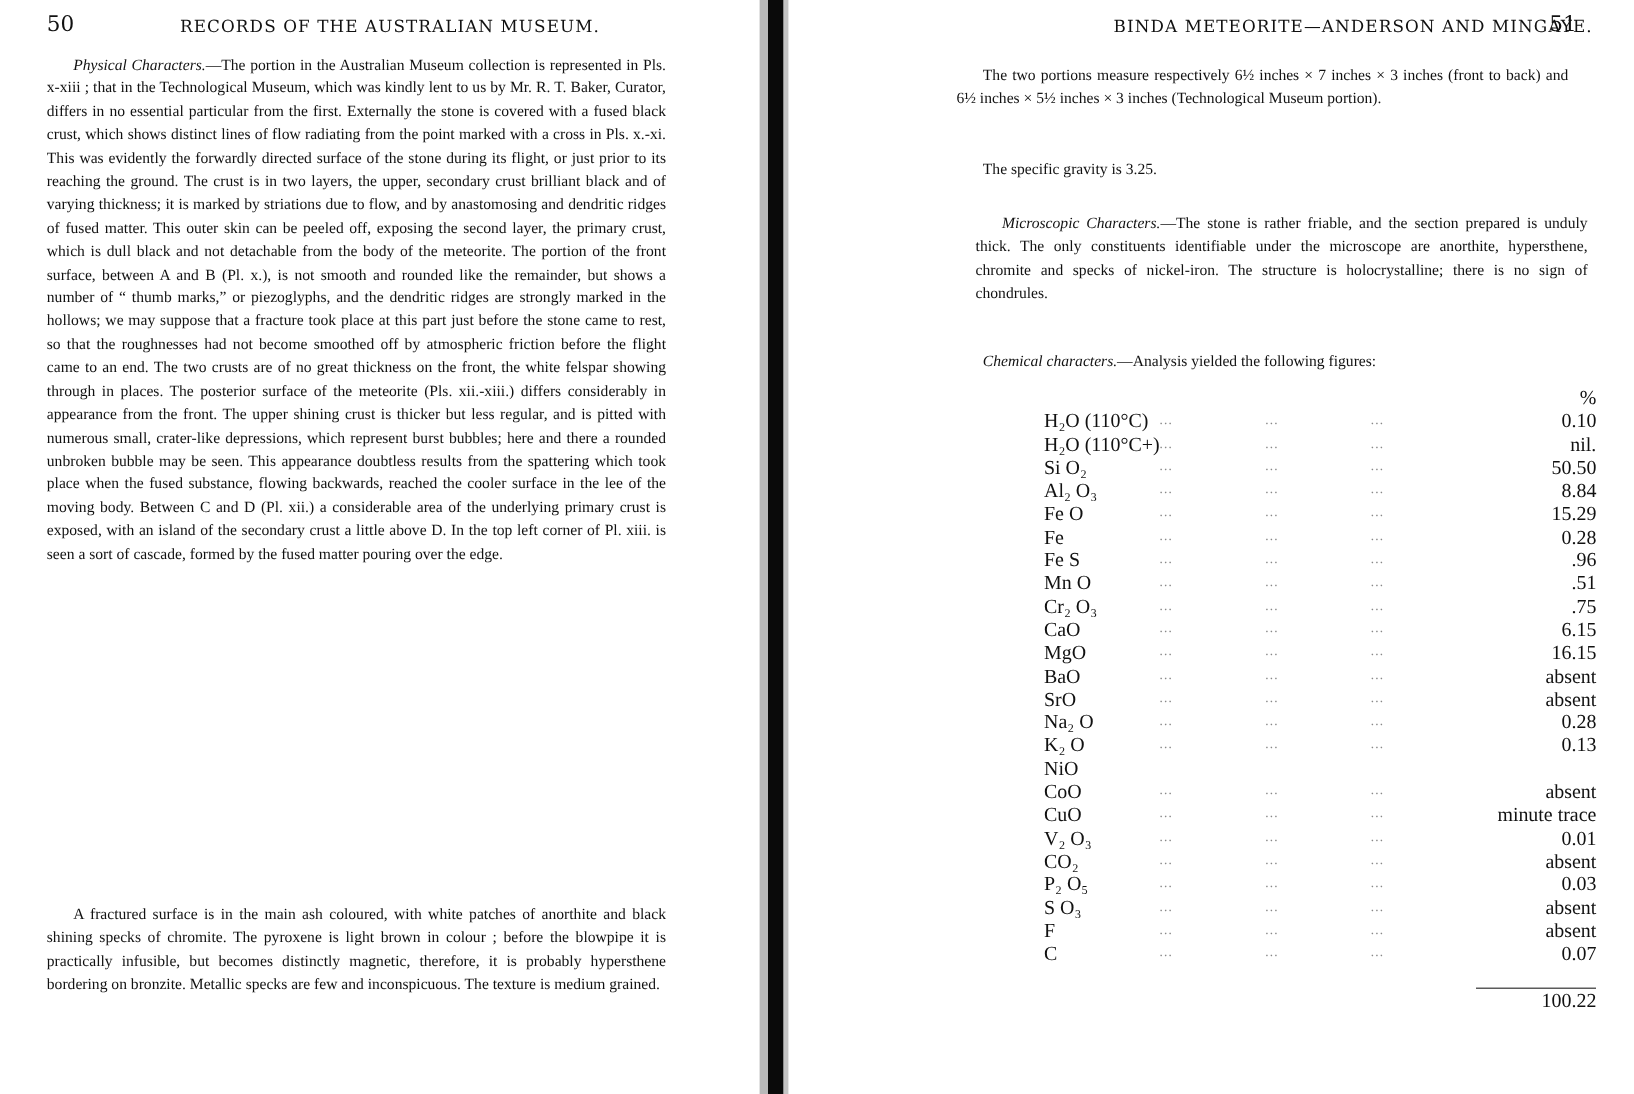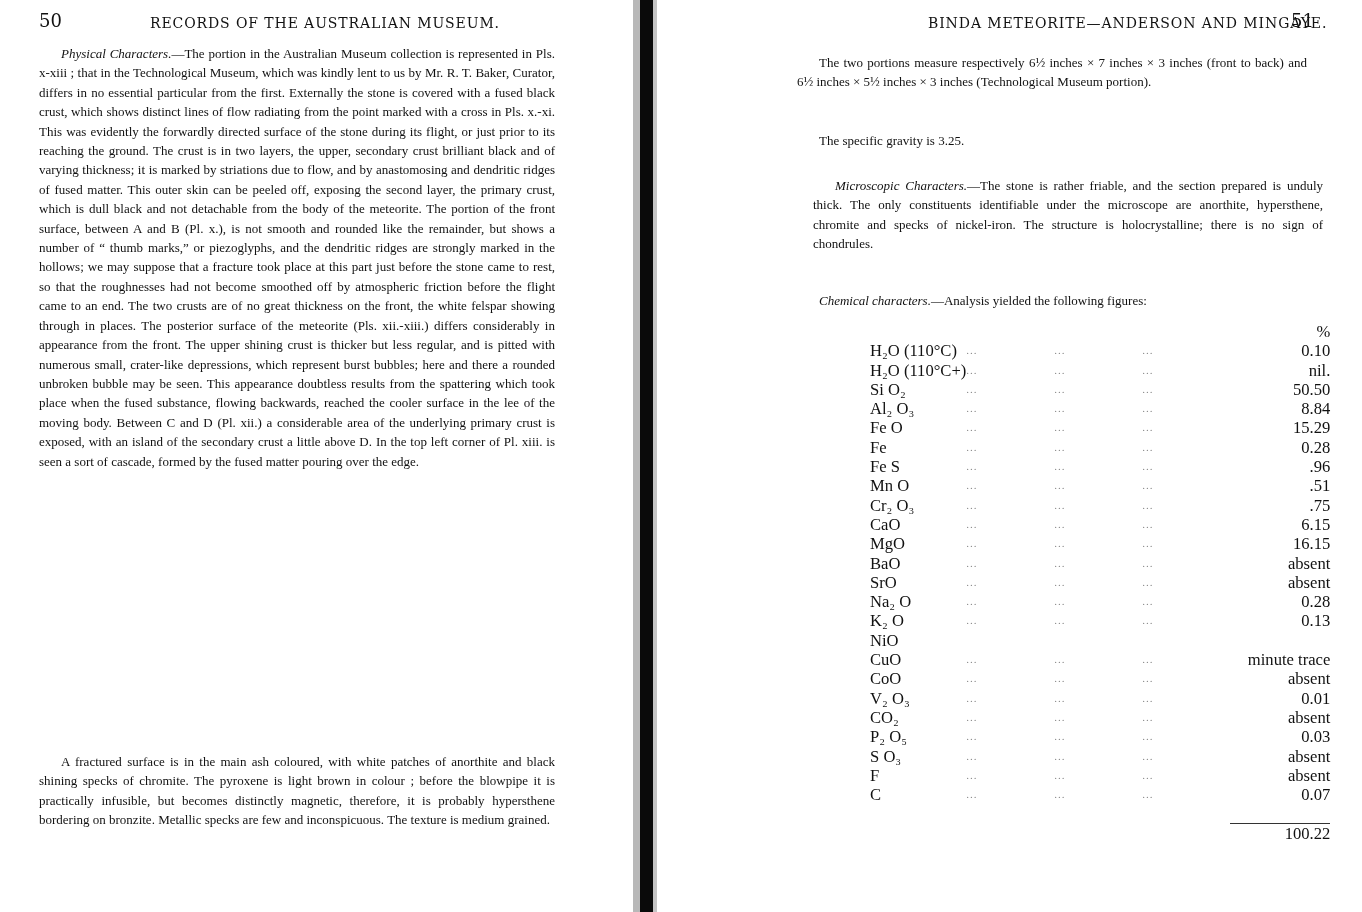--- a/index.html
+++ b/index.html
@@ -204,32 +204,32 @@
           <td class="val">0.13</td>
         </tr>
         <tr>
           <td class="comp">NiO</td>
           <td class="dots"></td>
           <td class="dots"></td>
           <td class="dots"></td>
           <td class="val"></td>
         </tr>
         <tr>
+          <td class="comp">CoO</td>
+          <td class="dots">...</td>
+          <td class="dots">...</td>
+          <td class="dots">...</td>
+          <td class="val">absent</td>
+        </tr>
+        <tr>
           <td class="comp">CuO</td>
           <td class="dots">...</td>
           <td class="dots">...</td>
           <td class="dots">...</td>
           <td class="val">minute trace</td>
-        </tr>
-        <tr>
-          <td class="comp">CoO</td>
-          <td class="dots">...</td>
-          <td class="dots">...</td>
-          <td class="dots">...</td>
-          <td class="val">absent</td>
         </tr>
         <tr>
           <td class="comp">V₂ O₃</td>
           <td class="dots">...</td>
           <td class="dots">...</td>
           <td class="dots">...</td>
           <td class="val">0.01</td>
         </tr>
         <tr>
           <td class="comp">CO₂</td>

